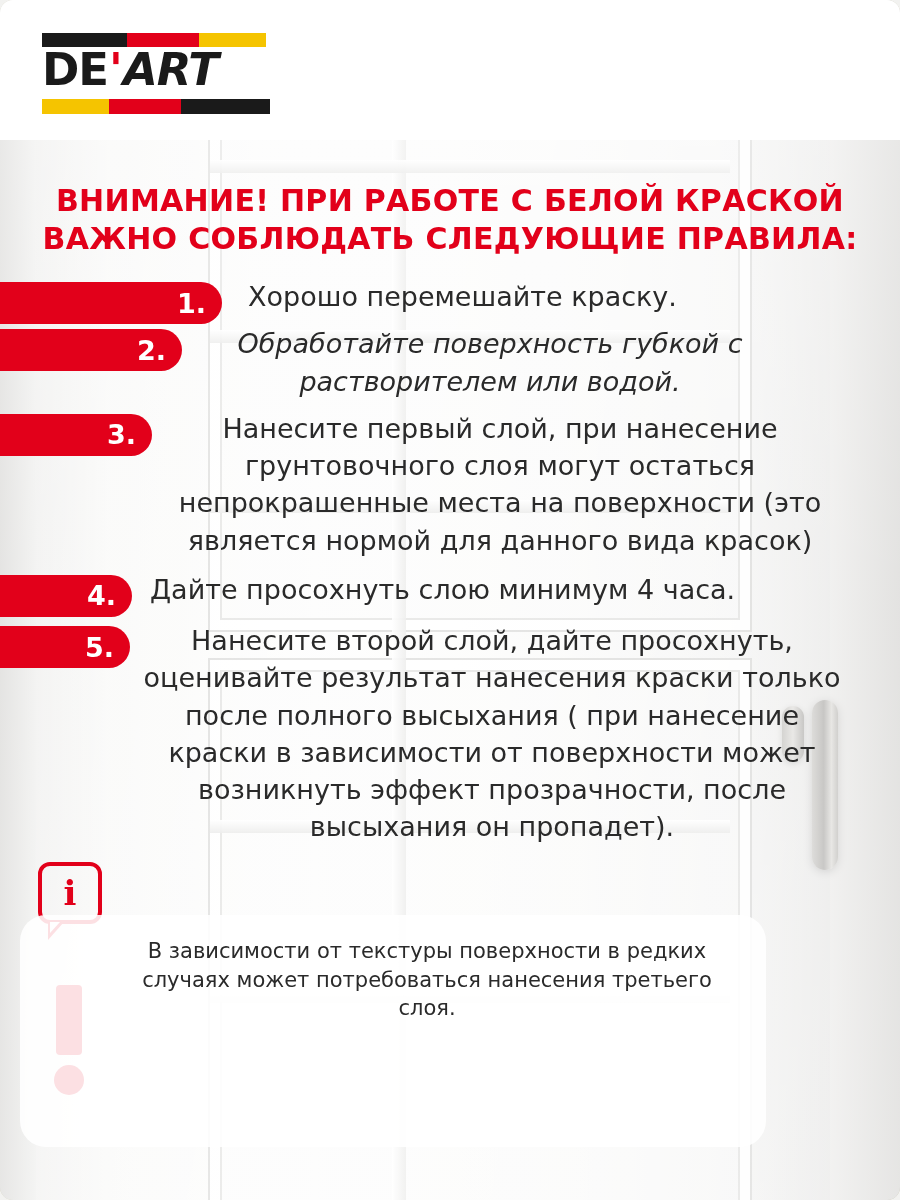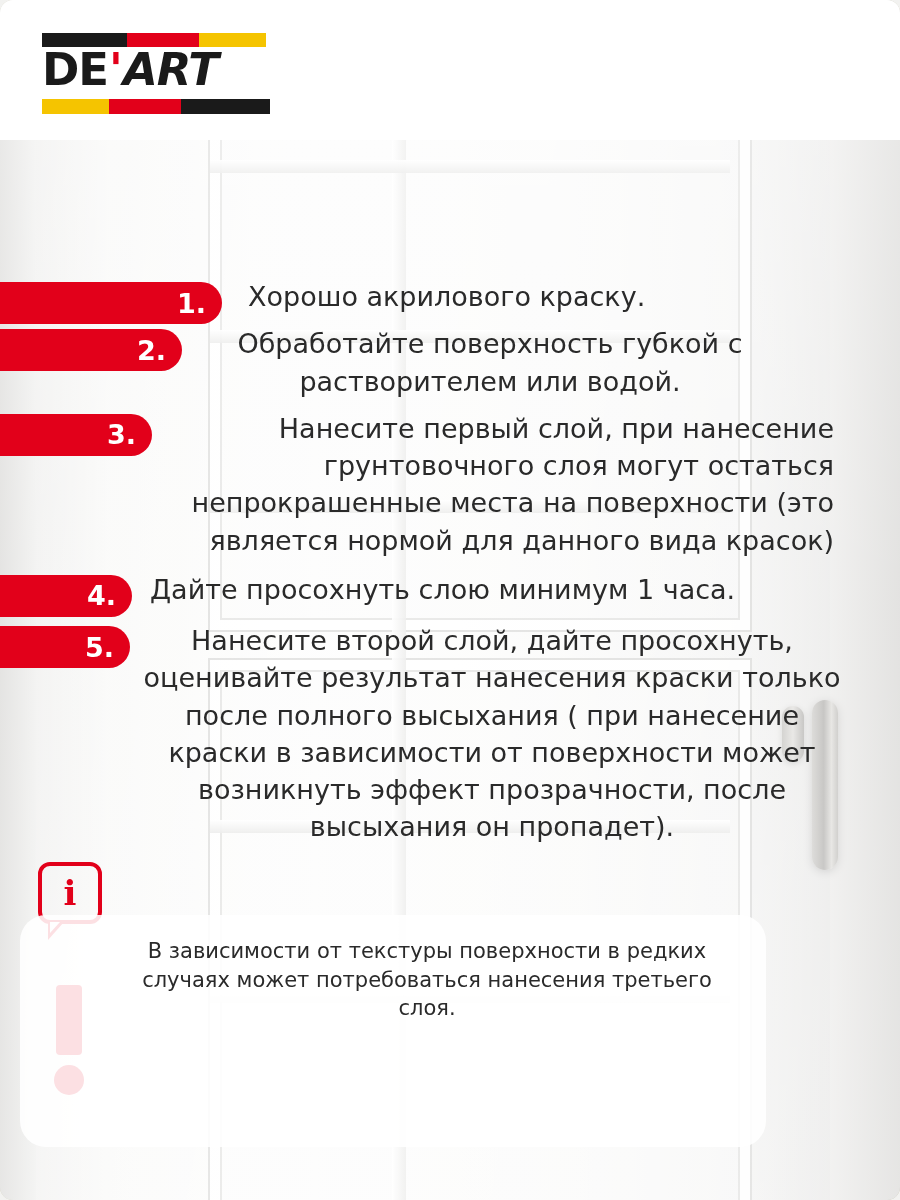--- a/index.html
+++ b/index.html
@@ -199,22 +199,22 @@
     text-align: center;
     padding: 0 60px 0 60px;
   }
   .step1 .step-bar { width: 222px; }
   .step2 .step-bar { width: 182px; }
   .step3 .step-bar { width: 152px; }
   .step4 .step-bar { width: 132px; }
   .step5 .step-bar { width: 130px; }
 
   .step1 .step-text { padding-left: 248px; padding-right: 170px; text-align: left; }
-  .step2 .step-text { padding-left: 200px; padding-right: 120px; text-align: center; }
-  .step3 .step-text { padding-left: 166px; padding-right: 66px; text-align: right; }
+  .step2 .step-text { padding-left: 200px; padding-right: 120px; text-align: center; font-style: italic; }
+  .step3 .step-text { padding-left: 166px; padding-right: 66px; text-align: center; }
   .step4 .step-text { padding-left: 150px; padding-right: 70px; text-align: left; }
   .step5 .step-text { padding-left: 142px; padding-right: 58px; text-align: center; }
 
   .step4 { margin-top: 12px; }
   .step5 { margin-top: 14px; }
 
   
   .note-box {
     position: absolute;
     left: 20px;
@@ -336,49 +336,50 @@
         <span class="logo-art">ART</span>
       </div>
       <div class="logo-bars">
         <span class="bar-yellow"></span>
           <span class="bar-red"></span>
           <span class="bar-black" style="flex:0 0 40%"></span>
       </div>
     </div>
   </div>
 
+  <div class="warning">ВНИМАНИЕ! ПРИ РАБОТЕ С БЕЛОЙ КРАСКОЙ ВАЖНО СОБЛЮДАТЬ СЛЕДУЮЩИЕ ПРАВИЛА:</div>
 
   <div class="steps">
 
     <div class="step step1">
       <div class="step-bar">
         <span class="step-num">1.</span>
       </div>
-      <div class="step-text">Хорошо акрилового краску.</div>
+      <div class="step-text">Хорошо перемешайте краску.</div>
     </div>
 
     <div class="step step2">
       <div class="step-bar">
         <span class="step-num">2.</span>
       </div>
       <div class="step-text">Обработайте поверхность губкой с растворителем или водой.</div>
     </div>
 
     <div class="step step3">
       <div class="step-bar">
         <span class="step-num">3.</span>
       </div>
       <div class="step-text">Нанесите первый слой, при нанесение грунтовочного слоя могут остаться непрокрашенные места на поверхности (это является нормой для данного вида красок)</div>
     </div>
 
     <div class="step step4">
       <div class="step-bar">
         <span class="step-num">4.</span>
       </div>
-      <div class="step-text">Дайте просохнуть слою минимум 1 часа.</div>
+      <div class="step-text">Дайте просохнуть слою минимум 4 часа.</div>
     </div>
 
     <div class="step step5">
       <div class="step-bar">
         <span class="step-num">5.</span>
       </div>
       <div class="step-text">Нанесите второй слой, дайте просохнуть, оценивайте результат нанесения краски только после полного высыхания ( при нанесение краски в зависимости от поверхности может возникнуть эффект прозрачности, после высыхания он пропадет).</div>
     </div>
 
   </div>

